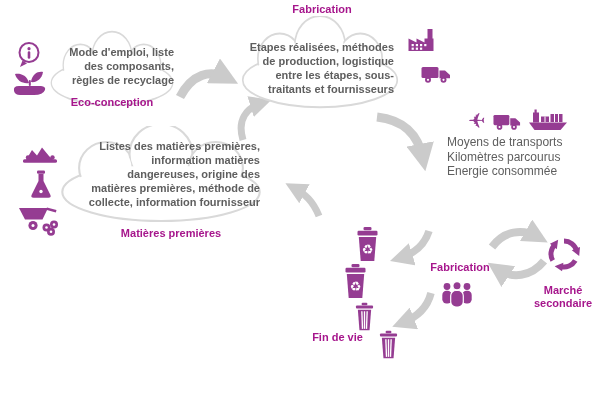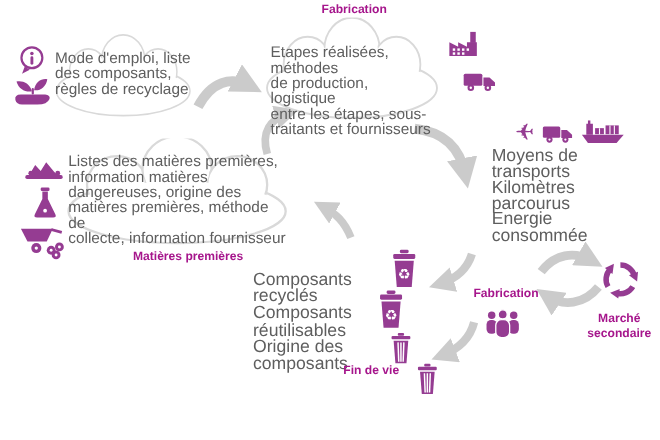--- a/index.html
+++ b/index.html
@@ -1,21 +1,21 @@
 <!DOCTYPE html>
 <html><head>
 <meta charset="utf-8">
 <style>
   html,body{margin:0;padding:0;background:#fff;}
   .canvas{position:relative;width:600px;height:400px;background:#fff;overflow:hidden;
           font-family:"Liberation Sans",sans-serif;}
   .abs{position:absolute;}
   .label{color:#a6168c;font-weight:bold;font-size:11px;text-align:center;white-space:pre-line;line-height:13px;}
-  .gtext{color:#5e5e5e;font-size:16px;line-height:14.5px;white-space:pre-line;}
-  .ctext{color:#5e5e5e;font-size:14px;line-height:14px;text-align:left;white-space:pre-line;}
+  .gtext{color:#5e5e5e;font-size:12px;line-height:14.5px;white-space:pre-line;}
+  .ctext{color:#5e5e5e;font-size:11px;line-height:14px;text-align:right;white-space:pre-line;font-weight:bold;}
   .picon{color:#953c92;}
   svg{display:block;}
   .z0{z-index:0;} .z1{z-index:1;} .z2{z-index:2;}
   .plane{font-size:21px;transform:scaleX(-1);display:inline-block;line-height:1;}
   .cloudtxt{z-index:2;}
 </style>
 </head>
 <body>
 
 <div class="canvas">
@@ -67,20 +67,21 @@
         <ellipse cx="100" cy="66" rx="90" ry="26"></ellipse>
         <circle cx="52" cy="44" r="24"></circle>
           <circle cx="100" cy="32" r="28"></circle>
           <circle cx="148" cy="44" r="24"></circle>
       </g>
     </svg>
   </div>
   <div class="abs ctext cloudtxt" style="left:50px;top:45px;width:124px">Mode d'emploi, liste
 des composants,
 règles de recyclage</div>
+  <div class="abs z2 label" style="left:46px;top:96px;width:132px">Eco-conception</div>
 
   <div class="abs z2 label" style="left:262px;top:3px;width:120px">Fabrication</div>
   <div class="abs z1" style="left:236px;top:16px;width:168px;height:97px">
     <svg width="168" height="97" viewBox="0 0 200 100" preserveAspectRatio="none">
       <g fill="#fff" stroke="#d9d9d9" stroke-width="2">
         <ellipse cx="100" cy="66" rx="92" ry="28"></ellipse>
         <circle cx="52" cy="44" r="26"></circle>
           <circle cx="100" cy="30" r="30"></circle>
           <circle cx="148" cy="44" r="26"></circle>
       </g>
@@ -200,23 +201,20 @@
       </g>
     </svg>
   </div>
   <div class="abs ctext cloudtxt" style="left:62px;top:139px;width:198px">Listes des matières premières,
 information matières
 dangereuses, origine des
 matières premières, méthode de
 collecte, information fournisseur</div>
   <div class="abs z2 label" style="left:66px;top:227px;width:210px">Matières premières</div>
 
-  <div class="abs z2 gtext" style="left:230px;top:247px;width:130px;line-height:15.2px">Composants recyclés
-Composants réutilisables
-Origine des composants</div>
 
   <svg class="abs z2" style="left:356px;top:226px" width="23" height="36" viewBox="0 0 23 36">
     <g fill="#953c92">
       <rect x="7.5" y="1" width="8" height="3.2" rx="1.3"></rect>
       <rect x="1.5" y="4.8" width="20" height="4.6" rx="1.2"></rect>
       <path d="M2.8 11 L20.2 11 L18.3 35 H4.7 Z"></path>
     </g>
     <text x="11.5" y="27.5" font-size="13" fill="#fff" text-anchor="middle">♻</text>
   </svg>
   <svg class="abs z2" style="left:344px;top:263px" width="23" height="36" viewBox="0 0 23 36">

